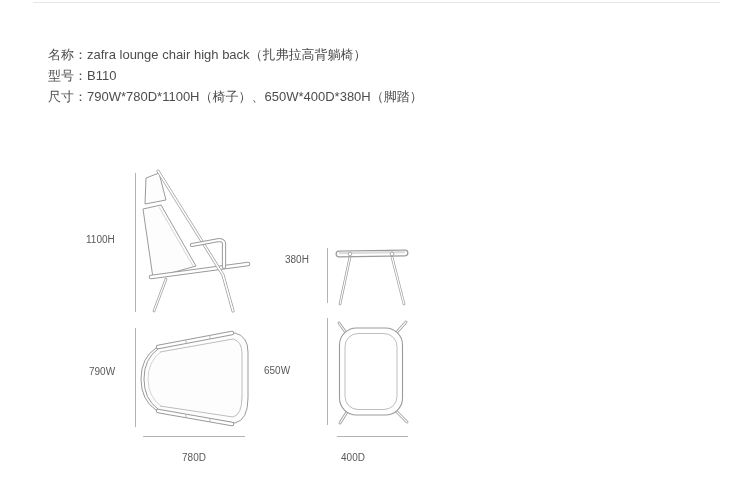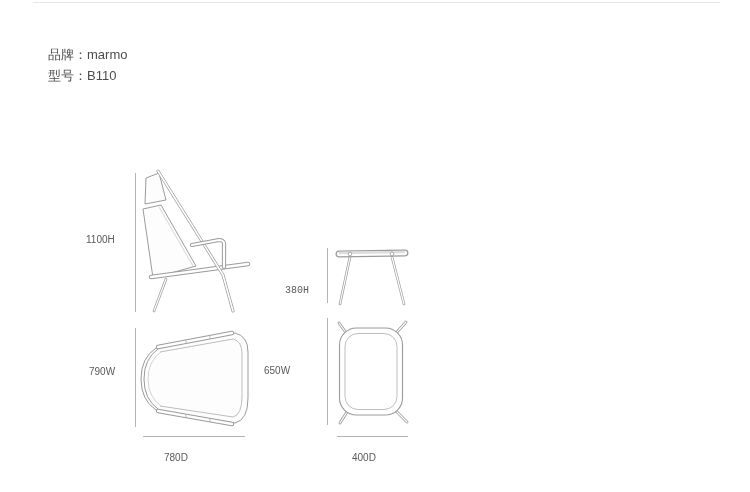--- a/index.html
+++ b/index.html
@@ -4,43 +4,46 @@
 <style>
   html,body{margin:0;padding:0;background:#fff;}
   #stage{
     position:relative;width:750px;height:492px;background:#ffffff;overflow:hidden;
     font-family:"Liberation Sans","DejaVu Sans",sans-serif;
   }
   .divider{position:absolute;height:1px;background:#e6e6e4;}
   .specs{position:absolute;left:48px;top:44px;color:#4d4d4d;font-size:13px;line-height:21px;}
   .spec-row{white-space:nowrap;}
   .dim-label{position:absolute;color:#595959;font-size:10px;line-height:14px;}
-  .dim-label.centered{text-align:left;width:60px;}
+  .dim-label.centered{text-align:center;width:60px;}
   .dim-vline{position:absolute;width:1px;background:#b3b3b3;}
   .dim-hline{position:absolute;height:1px;background:#b3b3b3;}
   .drawing{position:absolute;}
   svg .outline{fill:#fdfdfd;stroke:#9b9b9b;stroke-width:1;}
   svg .tube-o{fill:none;stroke:#9b9b9b;stroke-linecap:round;stroke-linejoin:round;}
   svg .tube-i{fill:none;stroke:#ffffff;stroke-linecap:round;stroke-linejoin:round;}
   svg .thin{fill:none;stroke:#b5b5b5;stroke-width:0.9;}
   svg .faint{fill:none;stroke:#c9c9c9;stroke-width:0.8;}
 </style>
 </head>
 <body>
 
 <div id="stage">
 
   <div class="divider" style="left:33px;top:2px;width:687px;"></div>
 
   <div class="specs">
     <div class="spec-row">
-      <span>品牌</span><span>：</span><span>marmo</span>
+      <span>名称</span><span>：</span><span>zafra lounge chair high back（扎弗拉高背躺椅）</span>
     </div>
     <div class="spec-row">
       <span>型号</span><span>：</span><span>B110</span>
+    </div>
+    <div class="spec-row">
+      <span>尺寸</span><span>：</span><span>790W*780D*1100H（椅子）、650W*400D*380H（脚踏）</span>
     </div>
   </div>
 
   <div class="dim-label" style="left:86px;top:233px;">1100H</div>
   <div class="dim-vline" style="left:135px;top:173px;height:139px;"></div>
 
   <svg class="drawing" style="left:140px;top:166px;" width="112" height="152" viewBox="0 0 112 152">
 
     <path class="outline" d="M3,43 L21,39 L56,100 L13,112 Z"></path>
     <path class="faint" d="M19,41 L53,100"></path>
@@ -53,21 +56,21 @@
     <path class="tube-o" stroke-width="2.6" d="M26,113 L14,145"></path>
     <path class="tube-i" stroke-width="1.2" d="M26,113 L14,145"></path>
 
     <path class="tube-o" stroke-width="3" d="M18,5 L83,109 L93,145"></path>
     <path class="tube-i" stroke-width="1.6" d="M18,5 L83,109 L93,145"></path>
 
     <path class="tube-o" stroke-width="4.2" d="M52,79 L79,74 Q85,74 84,80 L84,101"></path>
     <path class="tube-i" stroke-width="2.2" d="M52,79 L79,74 Q85,74 84,80 L84,101"></path>
   </svg>
 
-  <div class="dim-label" style="left:285px;top:284px;font-family:Liberation Mono, monospace;">380H</div>
+  <div class="dim-label" style="left:285px;top:253px;">380H</div>
   <div class="dim-vline" style="left:327px;top:248px;height:55px;"></div>
 
   <svg class="drawing" style="left:333px;top:245px;" width="78" height="62" viewBox="0 0 78 62">
 
     <path class="tube-o" stroke-width="2.6" d="M17,12 L7,59"></path>
     <path class="tube-i" stroke-width="1.2" d="M17,12 L7,59"></path>
     <path class="tube-o" stroke-width="2.6" d="M59,12 L71,59"></path>
     <path class="tube-i" stroke-width="1.2" d="M59,12 L71,59"></path>
 
     <path class="tube-o" stroke-width="7" d="M6,9 L72,8"></path>
@@ -109,15 +112,15 @@
     <path class="tube-o" stroke-width="2.8" d="M16,88 L4,107"></path>
     <path class="tube-i" stroke-width="1.2" d="M16,88 L4,107"></path>
     <path class="tube-o" stroke-width="2.8" d="M53,88 L71,106"></path>
     <path class="tube-i" stroke-width="1.2" d="M53,88 L71,106"></path>
 
     <rect x="3.5" y="12" width="63" height="87" rx="17" fill="#ffffff" stroke="#9b9b9b" stroke-width="1.1"></rect>
     <rect x="9" y="17.5" width="52" height="76" rx="13" fill="none" stroke="#b5b5b5" stroke-width="0.9"></rect>
   </svg>
 
   <div class="dim-hline" style="left:337px;top:436px;width:71px;"></div>
-  <div class="dim-label centered" style="left:352px;top:451px;">400D</div>
+  <div class="dim-label centered" style="left:323px;top:451px;">400D</div>
 
 </div>
 
 </body></html>

